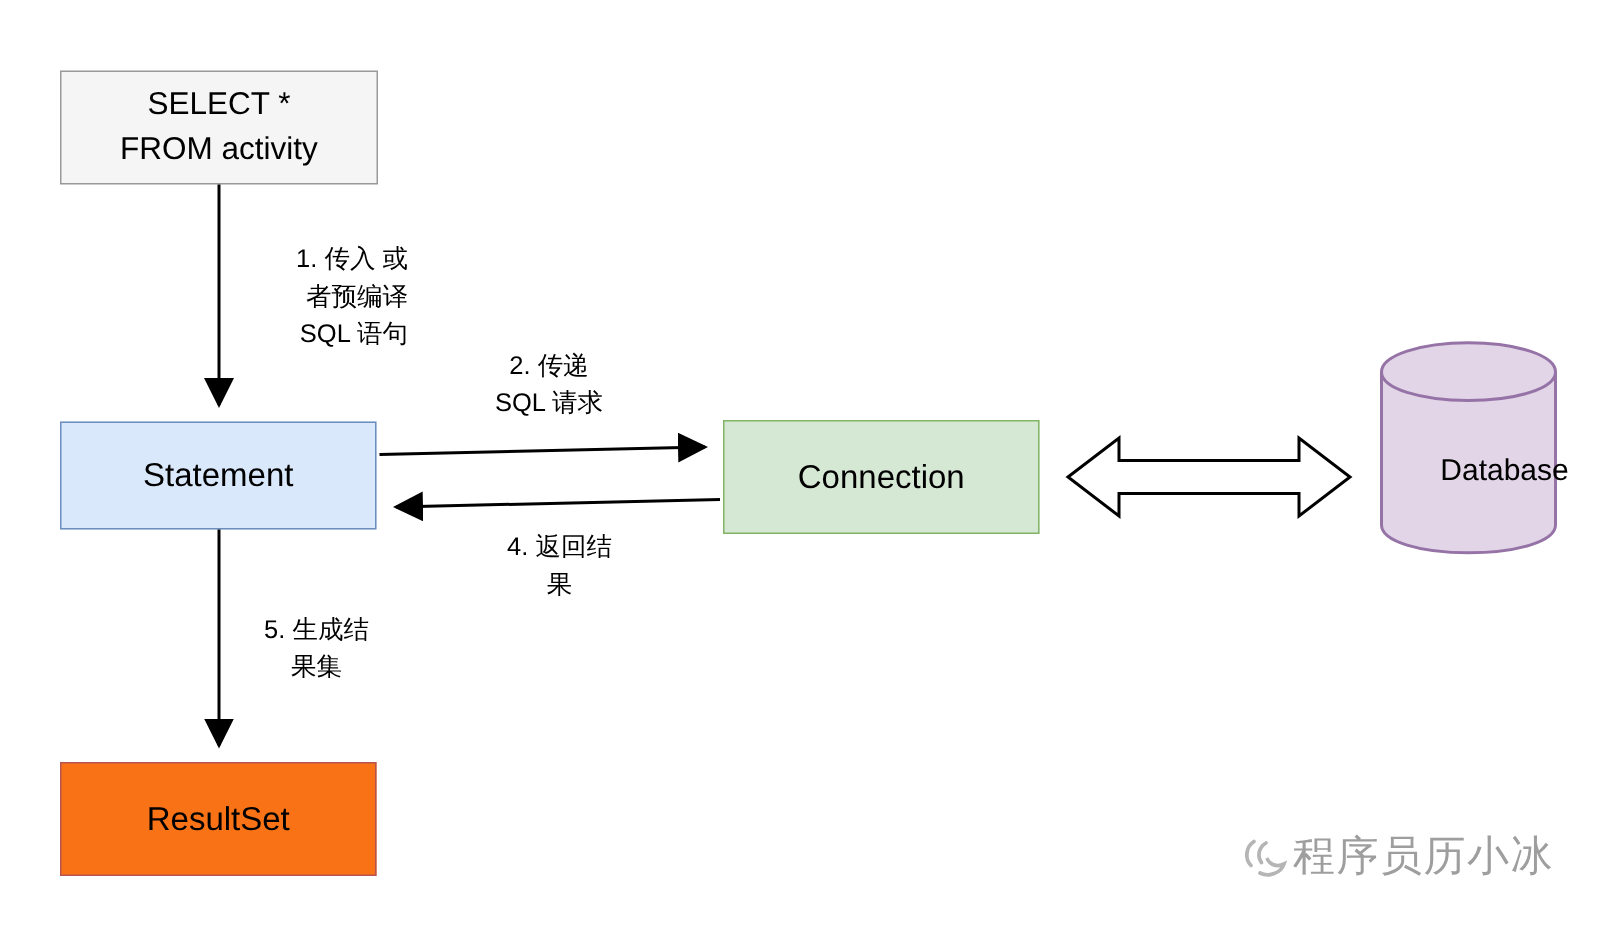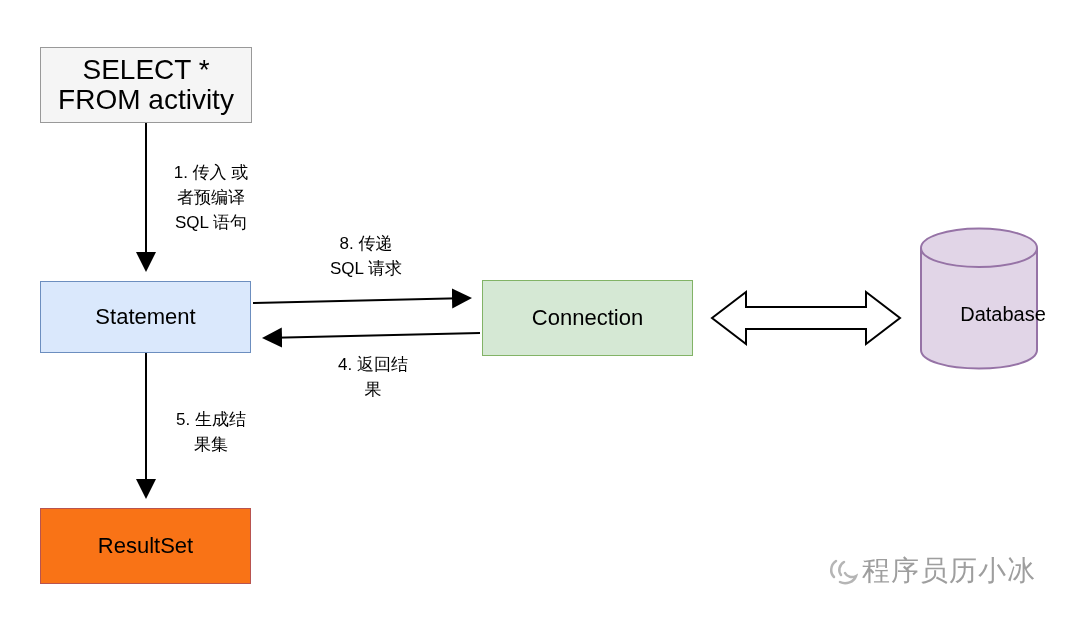--- a/index.html
+++ b/index.html
@@ -22,21 +22,21 @@
     justify-content: center;
     text-align: center;
     box-sizing: border-box;
     color: #000000;
     white-space: pre-line;
   }
   .node-sql {
     left: 40px; top: 47px; width: 212px; height: 76px;
     background: #f5f5f5;
     border: 1px solid #999999;
-    font-size: 28px;
+    font-size: 21px;
     line-height: 30px;
   }
   .node-statement {
     left: 40px; top: 281px; width: 211px; height: 72px;
     background: #dae8fc;
     border: 1px solid #6c8ebf;
     font-size: 22px;
   }
   .node-connection {
     left: 482px; top: 280px; width: 211px; height: 76px;
@@ -64,21 +64,21 @@
   }
   .step-label {
     position: absolute;
     text-align: center;
     font-size: 17px;
     line-height: 25px;
     color: #000000;
     white-space: pre-line;
     z-index: 5;
   }
-  .step-1 { left: 150px; top: 160px; width: 122px; }
+  .step-1 { left: 150px; top: 160px; width: 122px; text-align: right; }
   .step-2 { left: 300px; top: 231px; width: 132px; }
   .step-3 { left: 748px; top: 173px; width: 118px; }
   .step-4 { left: 312px; top: 352px; width: 122px; }
   .step-5 { left: 152px; top: 407px; width: 118px; }
   #edges-layer {
     position: absolute;
     left: 0; top: 0;
     width: 1066px; height: 620px;
     pointer-events: none;
     z-index: 2;
@@ -133,21 +133,21 @@
       <path d="M1,21 C1,10 27,1.5 59,1.5 C91,1.5 117,10 117,21 L117,123 C117,134 91,141.5 59,141.5 C27,141.5 1,134 1,123 Z" fill="#e1d5e7" stroke="#9673a6" stroke-width="2"></path>
       <path d="M1,21 C1,32 27,40 59,40 C91,40 117,32 117,21" fill="none" stroke="#9673a6" stroke-width="2"></path>
     </svg>
     <div class="cylinder-label">Database</div>
   </div>
 
   <div class="step-label step-1">1. 传入 或
 者预编译
 SQL 语句</div>
 
-  <div class="step-label step-2">8. 传递
+  <div class="step-label step-2">2. 传递
 SQL 请求</div>
 
 
   <div class="step-label step-4">4. 返回结
 果</div>
 
   <div class="step-label step-5">5. 生成结
 果集</div>
 
   <div class="watermark">

